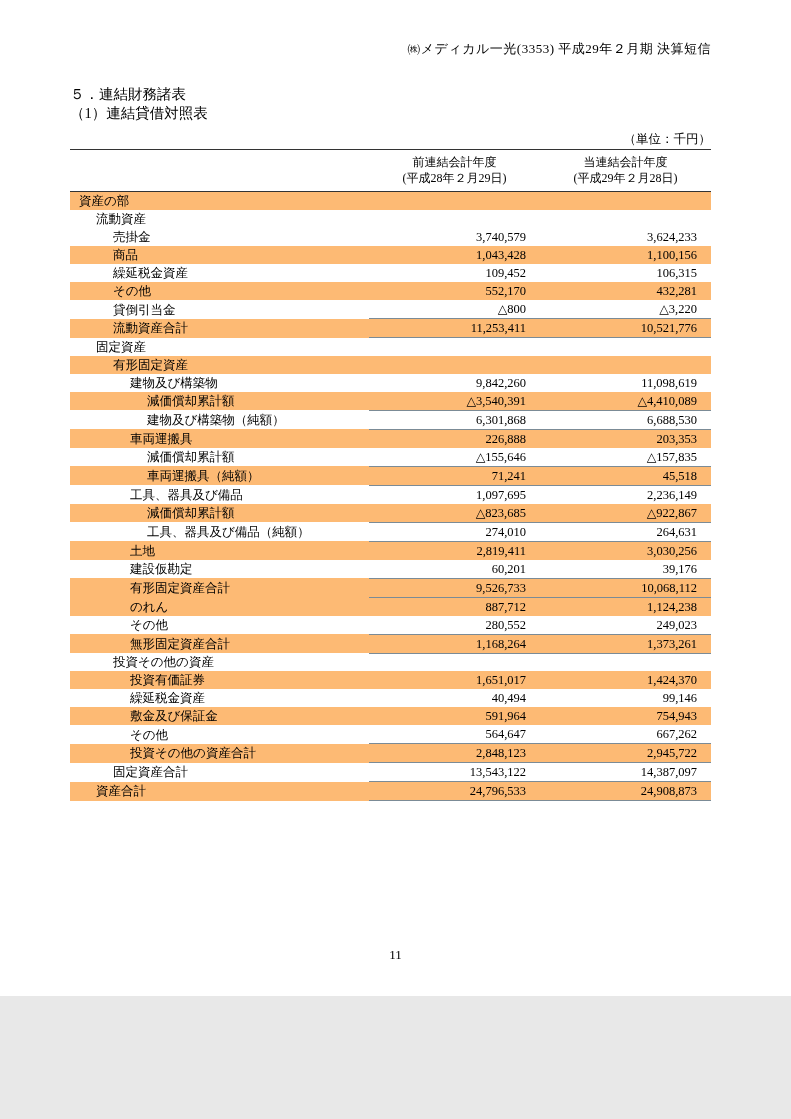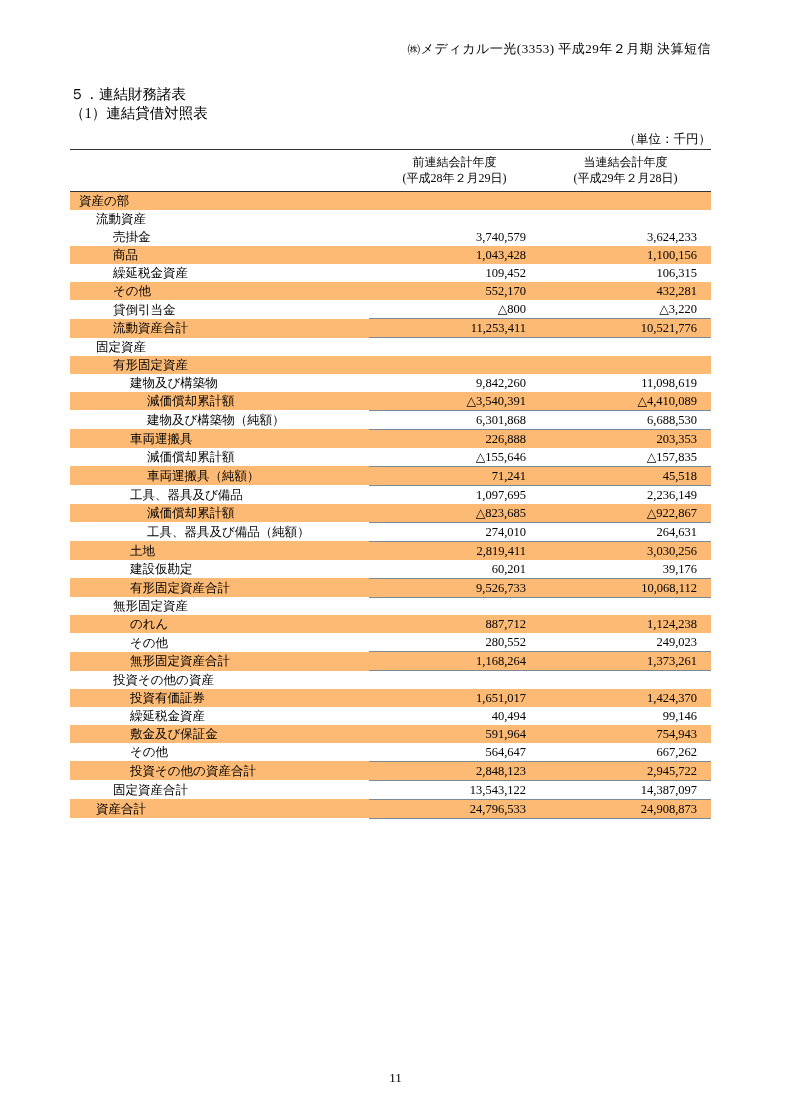--- a/index.html
+++ b/index.html
@@ -1,18 +1,18 @@
 <!DOCTYPE html>
 <html><head>
 <meta charset="utf-8">
 <style>
   * { margin: 0; padding: 0; box-sizing: border-box; }
   html, body { background: #e8e8e8; }
   .page {
-    width: 791px; height: 1119px;
+    width: 791px; height: 996px;
     background: #ffffff;
     position: relative;
     margin: 0 auto;
     font-family: "Liberation Serif", "DejaVu Serif", serif;
     color: #000000;
     overflow: hidden;
     padding-left: 16px;
   }
   .content { position: absolute; left: 70px; top: 0; width: 641px; }
   .doc-header {
@@ -206,25 +206,20 @@
           <tr>
             <td class="label" style="padding-left: 60px;">建設仮勘定</td>
             <td class="amount">60,201</td>
             <td class="amount">39,176</td>
           </tr>
           <tr class="shaded total">
             <td class="label" style="padding-left: 60px;">有形固定資産合計</td>
             <td class="amount">9,526,733</td>
             <td class="amount">10,068,112</td>
           </tr>
-          <tr>
-            <td class="label" style="padding-left: 43px;">無形固定資産</td>
-            <td class="amount"></td>
-            <td class="amount"></td>
-          </tr>
           <tr class="shaded">
             <td class="label" style="padding-left: 60px;">のれん</td>
             <td class="amount">887,712</td>
             <td class="amount">1,124,238</td>
           </tr>
           <tr>
             <td class="label" style="padding-left: 60px;">その他</td>
             <td class="amount">280,552</td>
             <td class="amount">249,023</td>
           </tr>

